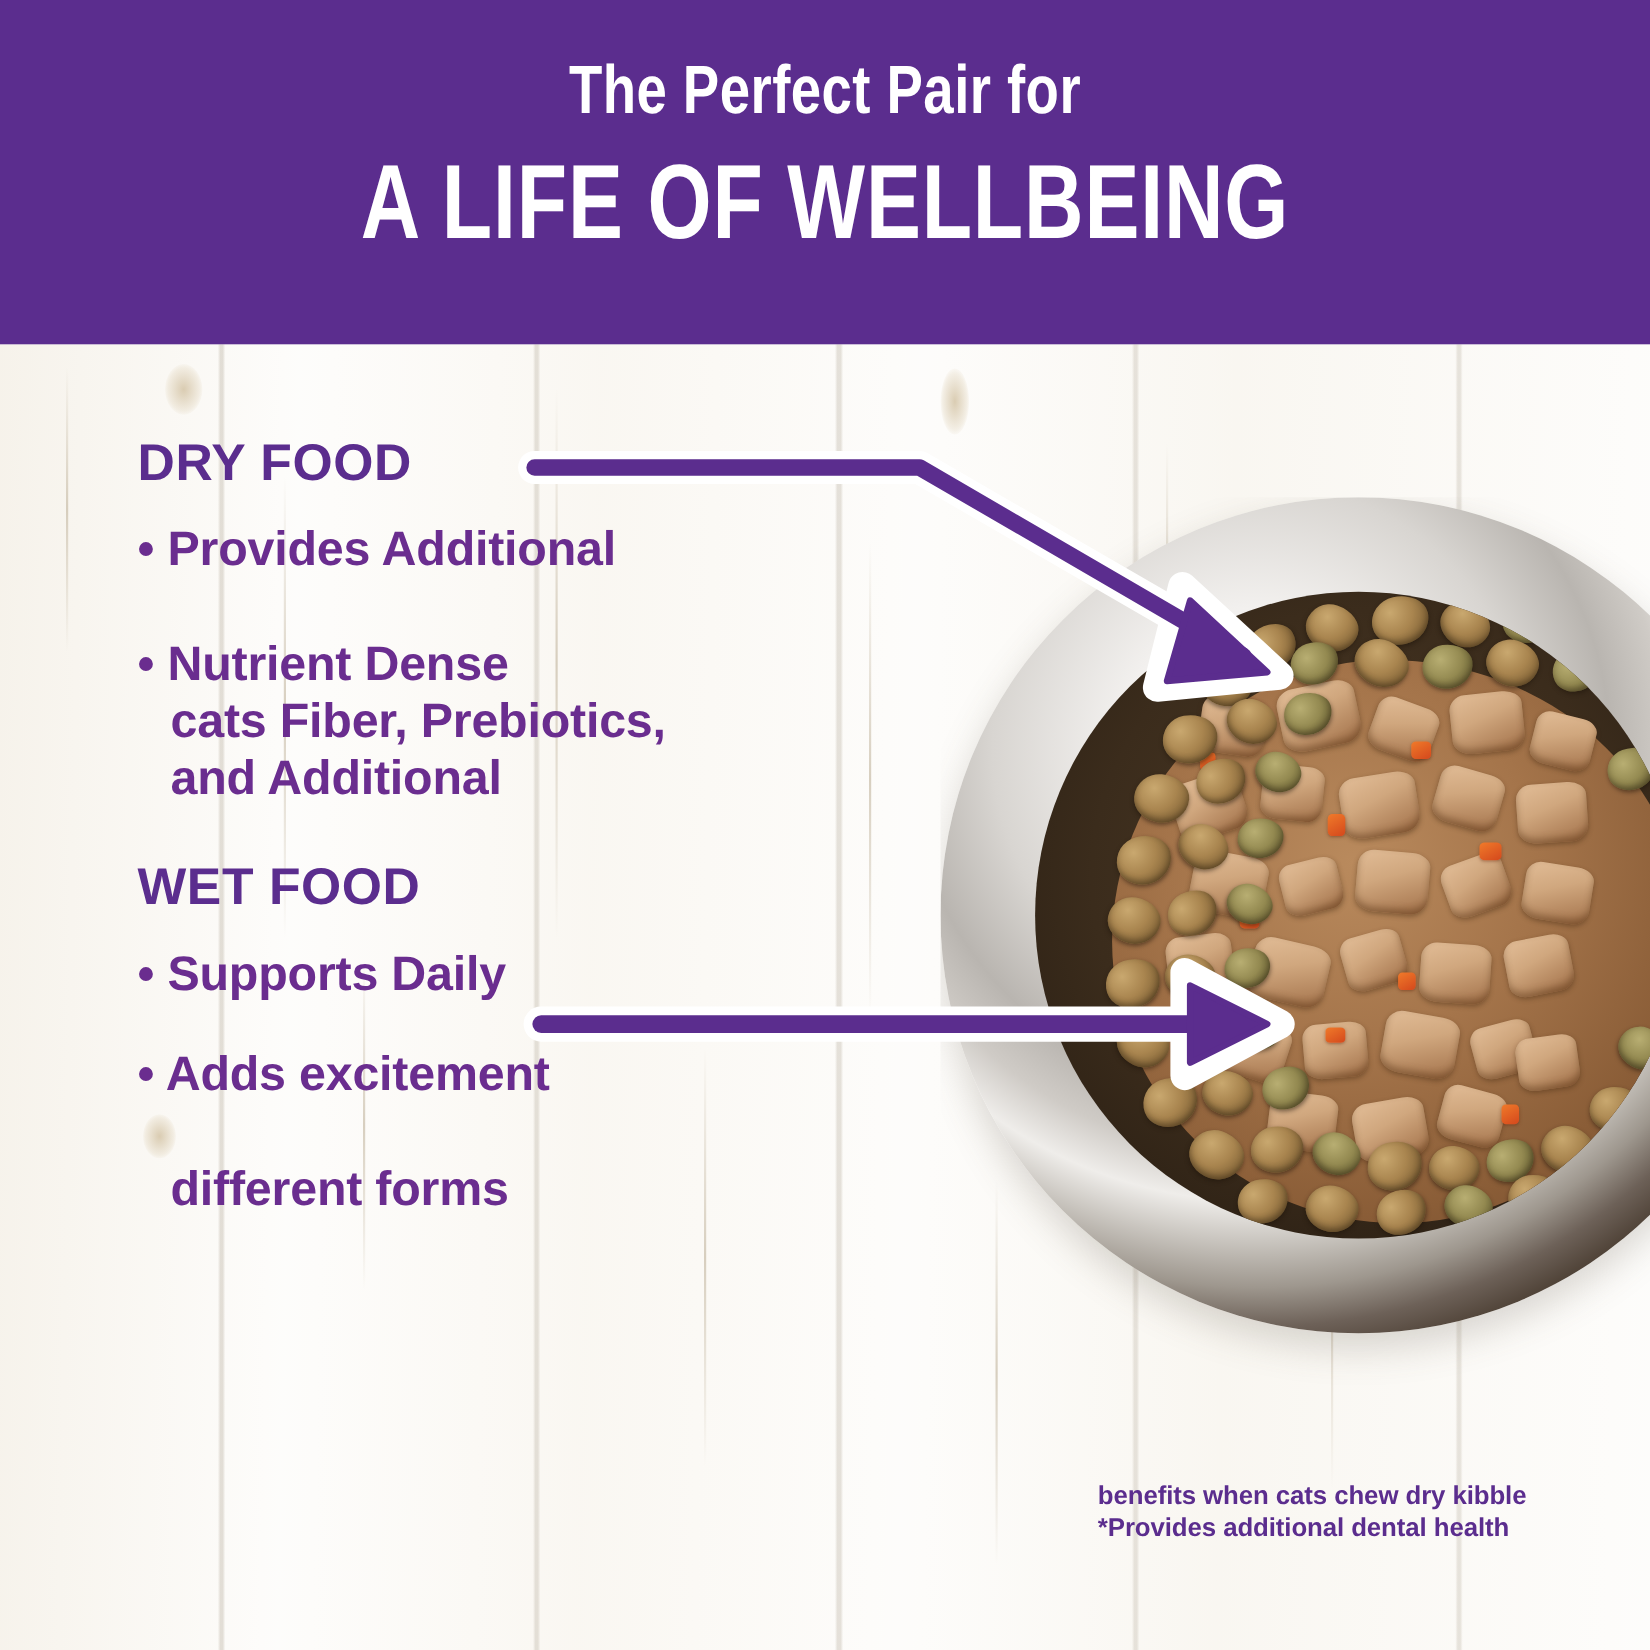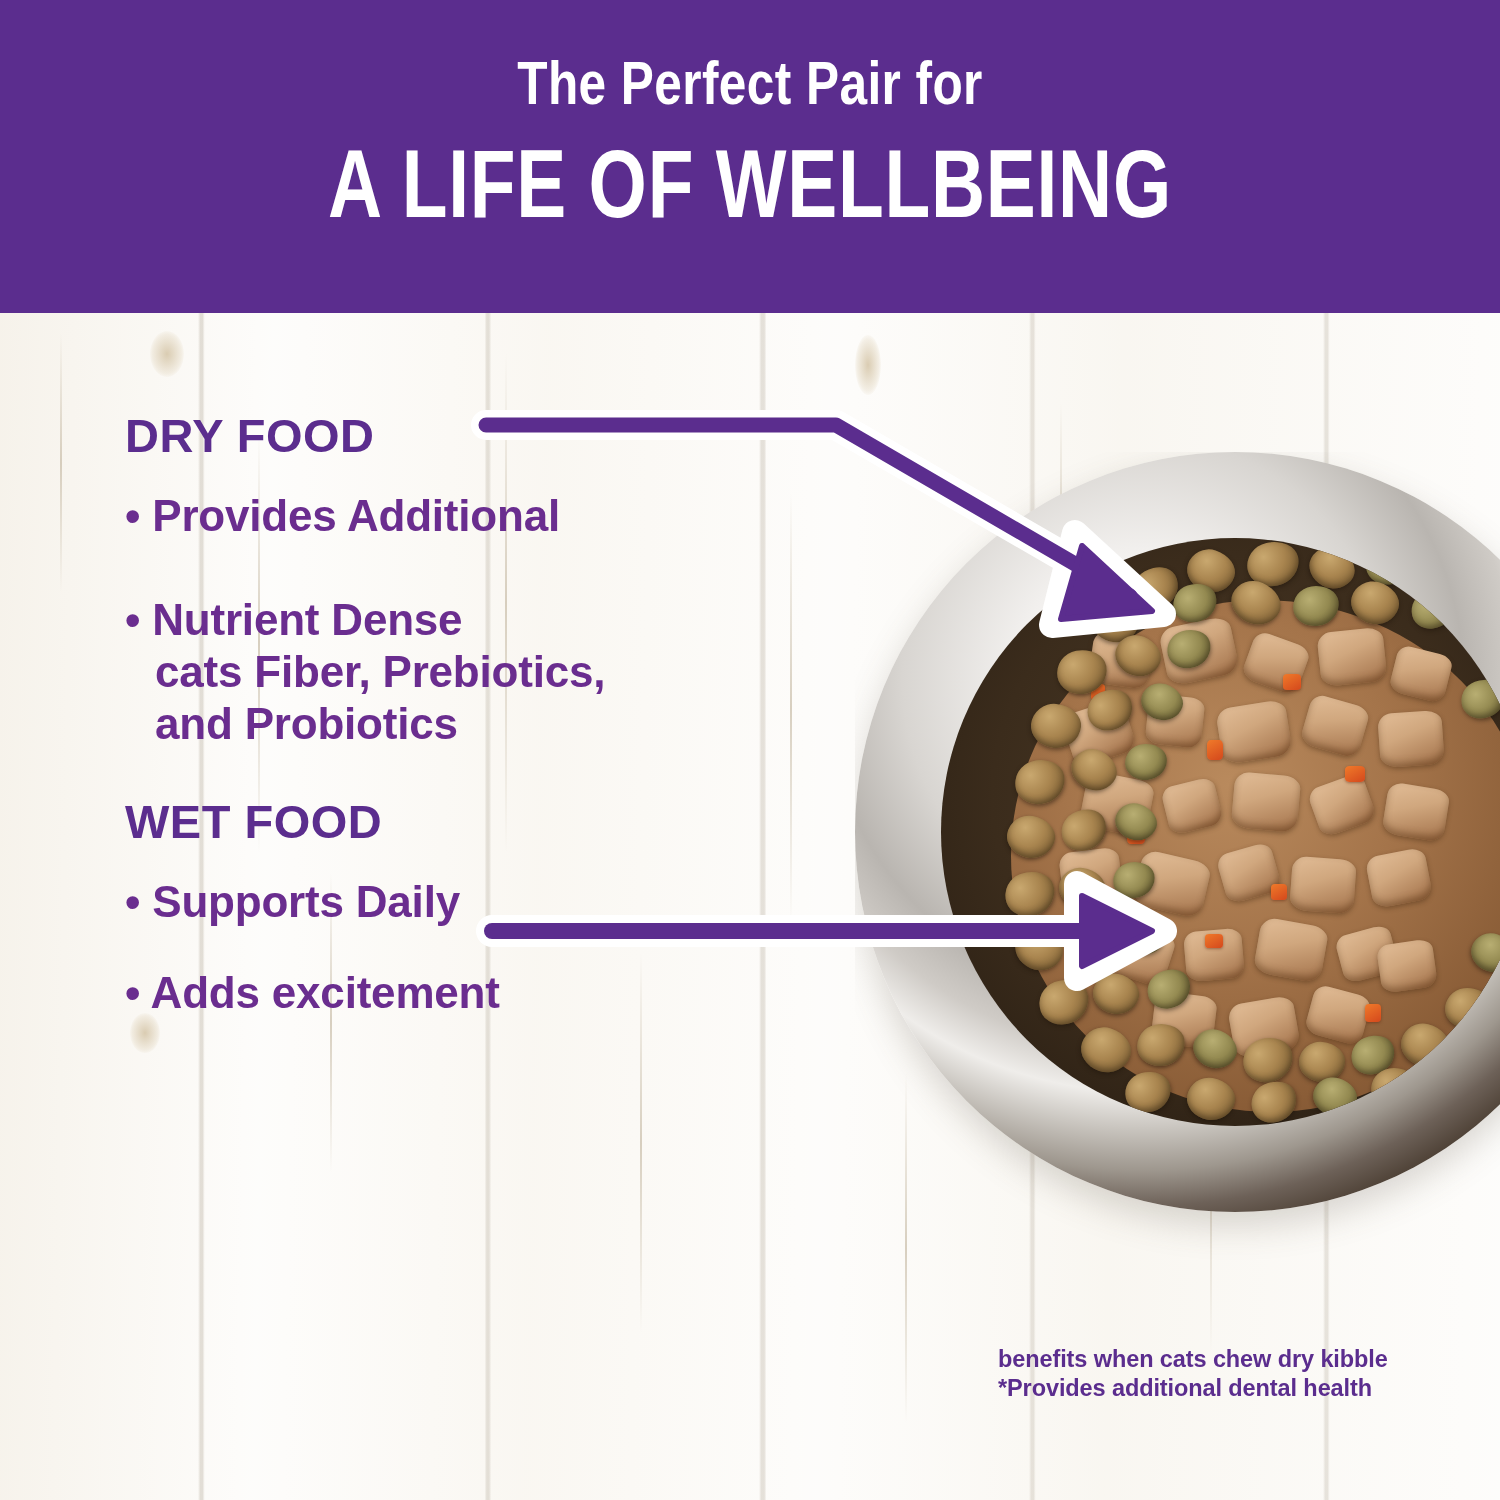--- a/index.html
+++ b/index.html
@@ -57,21 +57,21 @@
   }
   .banner-l2{
     position:absolute;left:0;top:136px;width:1500px;text-align:center;
     color:#ffffff;font-size:96px;font-weight:bold;line-height:1;
     letter-spacing:1px;
     transform:scaleX(.78);transform-origin:50% 50%;
     white-space:nowrap;
   }
 
   
-  .col{position:absolute;left:125px;top:412px;width:700px;}
+  .col{position:absolute;left:125px;top:396px;width:700px;}
   .sect-head{
     color:#5b2d8e;font-size:47px;font-weight:bold;letter-spacing:.5px;
     line-height:1.02;margin:0;
   }
   .bullets{margin:0;padding:0;list-style:none;}
   .bullet{
     color:#6a2d8f;font-size:44px;font-weight:bold;line-height:1.18;
     margin:0 0 6px 0;text-indent:-30px;padding-left:30px;
     letter-spacing:-.2px;
   }
@@ -266,37 +266,37 @@
     <h2 class="sect-head">DRY FOOD</h2>
     <div class="gap-a"></div>
     <ul class="bullets">
       <li class="bullet">
         <span>• Provides Additional</span><br>
       </li>
       <div class="gap-b"></div>
       <li class="bullet">
         <span>• Nutrient Dense</span><br>
         <span>cats Fiber, Prebiotics,</span><br>
-        <span>and Probiotics</span>
+        <span>and Additional</span>
       </li>
     </ul>
 
     <div class="gap-c"></div>
 
     <h2 class="sect-head">WET FOOD</h2>
     <div class="gap-a"></div>
     <ul class="bullets">
       <li class="bullet">
         <span>• Supports Daily</span><br>
       </li>
       <div class="gap-d"></div>
       <li class="bullet">
         <span>• Adds excitement</span><br>
         <br>
-        <br>
+        <span>different forms</span><br>
       </li>
     </ul>
   </div>
 
   <svg class="arrows" viewBox="0 0 1500 1500">
 
     <g>
       <path d="M 486 425 L 836 425 L 1140 601" fill="none" stroke="#ffffff" stroke-width="30" stroke-linecap="round" stroke-linejoin="round"></path>
       <path d="M 1075 533 L 1163 614 L 1052 625 Z" fill="#ffffff" stroke="#ffffff" stroke-width="26" stroke-linejoin="round"></path>
       <path d="M 486 425 L 836 425 L 1130 596" fill="none" stroke="#5b2d8e" stroke-width="15" stroke-linecap="round" stroke-linejoin="round"></path>

